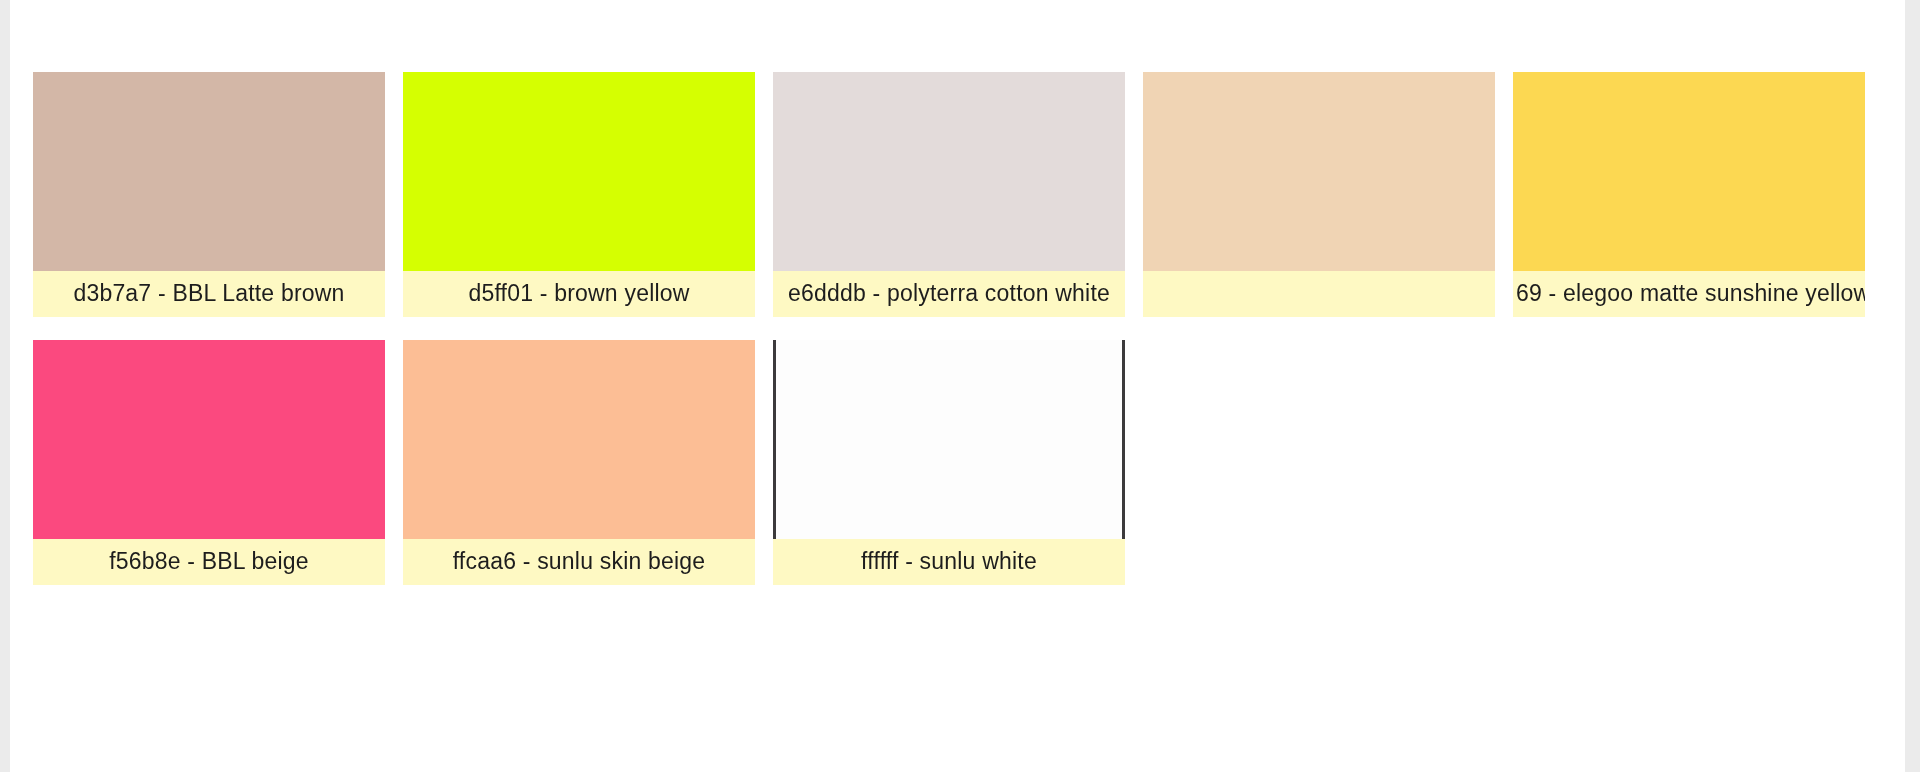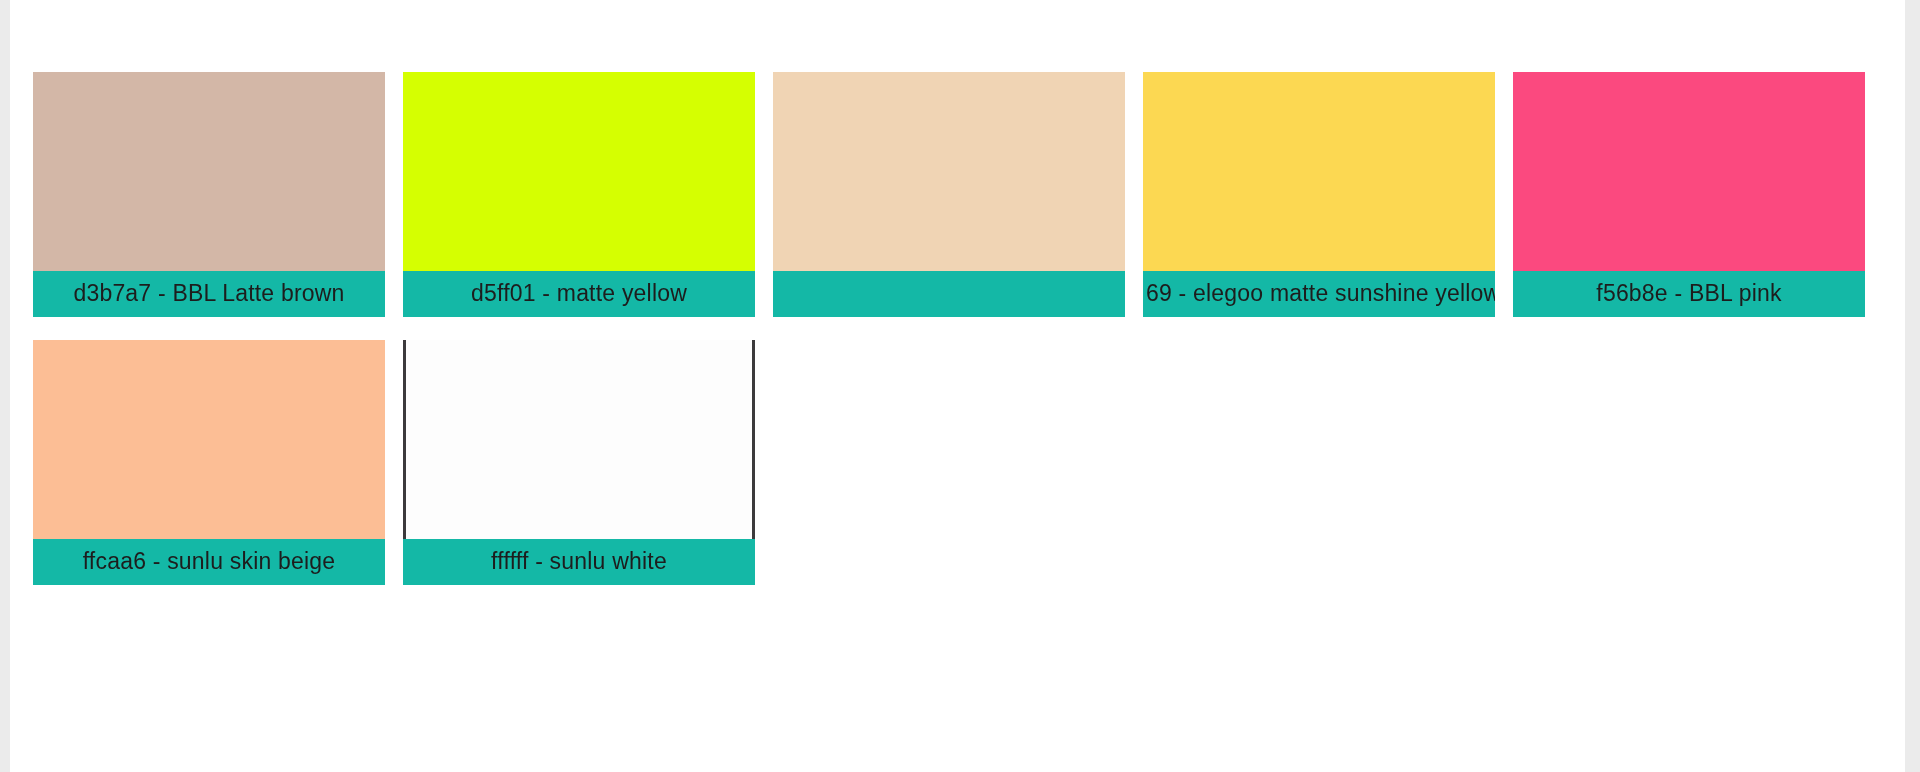--- a/index.html
+++ b/index.html
@@ -39,21 +39,21 @@
     top: 72px;
     width: 1860px;
     display: flex;
     flex-wrap: wrap;
     gap: 23px 18px;
   }
 
   .card {
     width: 352px;
     height: 245px;
-    background: #14b8a6;
+    background: #fef9c3;
     box-sizing: border-box;
     display: flex;
     flex-direction: column;
     overflow: hidden;
     position: relative;
   }
 
   .swatch {
     width: 352px;
     height: 199px;
@@ -94,32 +94,36 @@
 
 <div id="page">
   <div id="content">
     <div class="grid" id="grid">
         <div class="card">
           <div class="swatch" title="d3b7a7 - BBL Latte brown" style="background: rgb(211, 183, 167);"></div>
           <div class="label">d3b7a7 - BBL Latte brown</div>
         </div>
         <div class="card">
           <div class="swatch" title="d5ff01 - sunlu yellow" style="background: rgb(213, 255, 1);"></div>
-          <div class="label">d5ff01 - matte yellow</div>
+          <div class="label">d5ff01 - brown yellow</div>
+        </div>
+        <div class="card">
+          <div class="swatch" title="e6dddb - polyterra cotton white" style="background: rgb(227, 219, 218);"></div>
+          <div class="label clip-both">e6dddb - polyterra cotton white</div>
         </div>
         <div class="card">
           <div class="swatch" title="eed8c0 - Esun Bone white" style="background: rgb(240, 212, 180);"></div>
         </div>
         <div class="card">
           <div class="swatch" title="69 - elegoo matte sunshine yellow" style="background: rgb(252, 216, 82);"></div>
           <div class="label clip-right">69 - elegoo matte sunshine yellow</div>
         </div>
         <div class="card">
           <div class="swatch" title="f56b8e - BBL pink" style="background: rgb(251, 73, 127);"></div>
-          <div class="label">f56b8e - BBL pink</div>
+          <div class="label">f56b8e - BBL beige</div>
         </div>
         <div class="card">
           <div class="swatch" title="ffcaa6 - sunlu skin beige" style="background: rgb(252, 190, 149);"></div>
           <div class="label">ffcaa6 - sunlu skin beige</div>
         </div>
         <div class="card">
           <div class="swatch outlined" title="ffffff - sunlu white"></div>
           <div class="label">ffffff - sunlu white</div>
         </div>
       </div>

